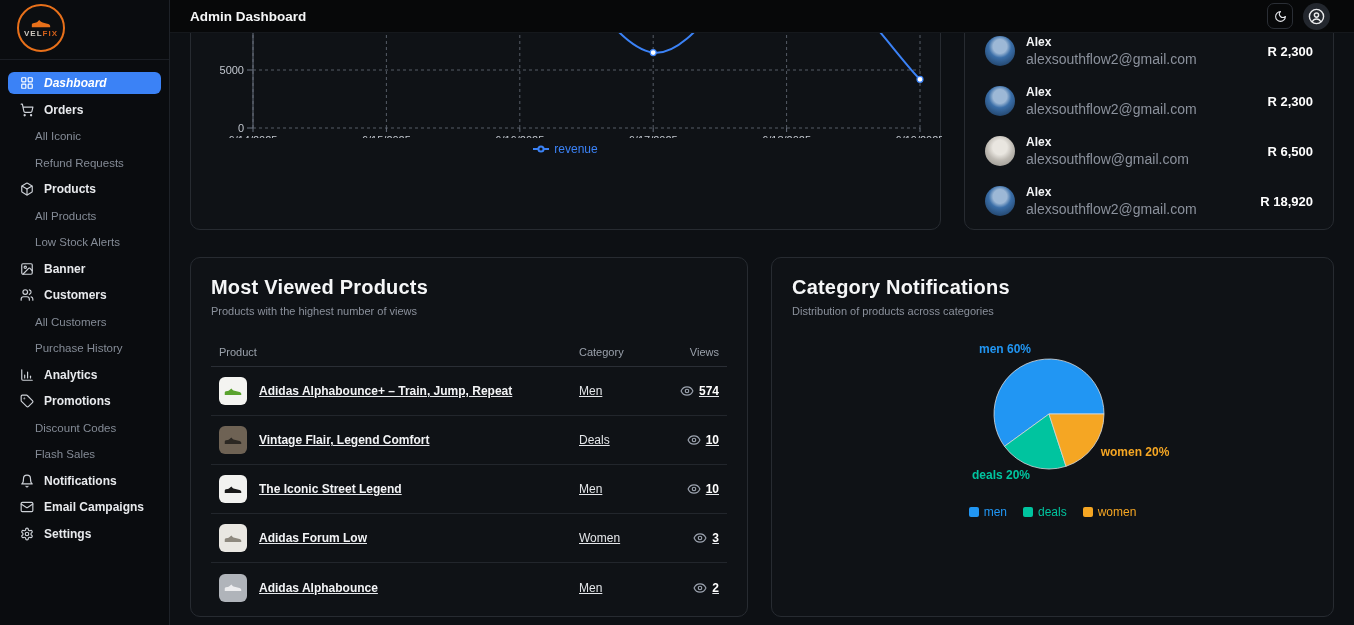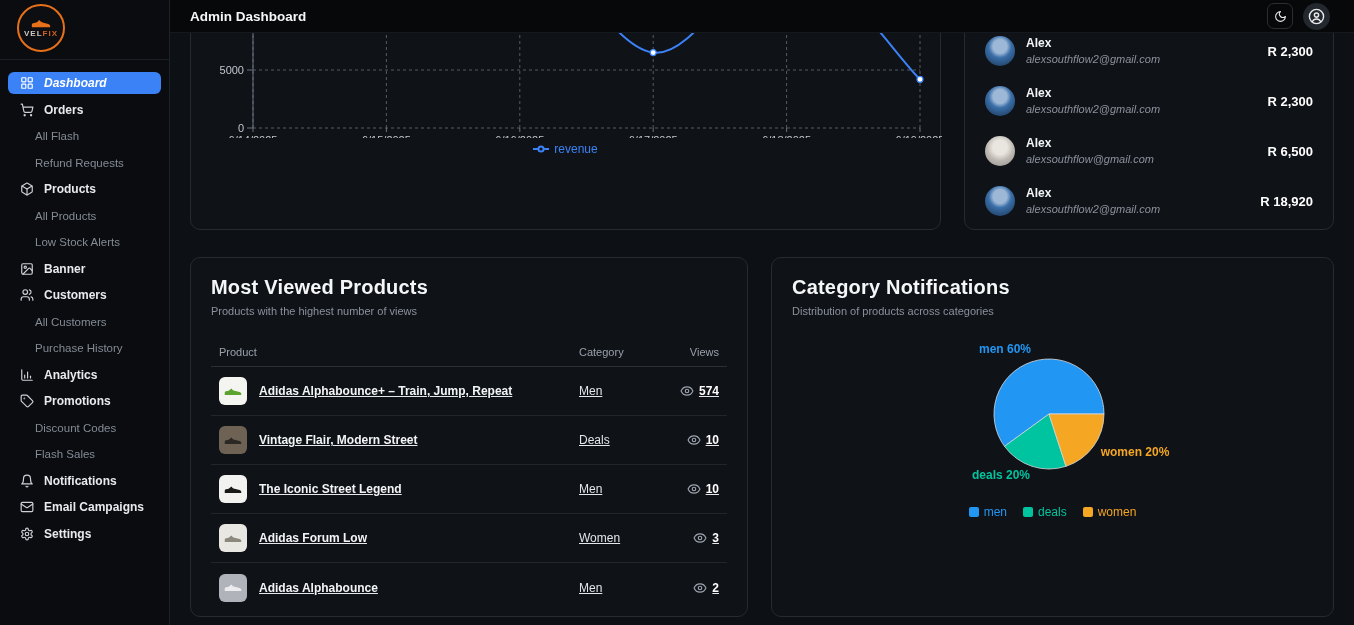--- a/index.html
+++ b/index.html
@@ -52,21 +52,21 @@
     justify-content:center; align-items:center; gap:5px; cursor:pointer; }
   .chart-legend .ltext { font-size:12px; color:#3b82f6; }
 
   .card-customers { flex:1; height:400px; position:relative; overflow:hidden; }
   .cust-rows { position:absolute; top:195px; left:20px; right:20px; }
   .cust-row { height:50px; display:flex; align-items:center; }
   .avatar { width:30px; height:30px; border-radius:50%; flex:0 0 30px; margin-right:11px; }
   .avatar.blue { background:radial-gradient(circle at 50% 35%, #9db8d6 0 28%, #3a6ea8 46%, #17314f 100%); }
   .avatar.gray { background:radial-gradient(circle at 50% 38%, #e9e6e0 0 30%, #bdb9b2 55%, #8f8c86 100%); }
   .cust-name { font-size:12px; font-weight:700; color:#f3f4f6; line-height:1.4; }
-  .cust-email { font-size:11px; color:#8b919c; line-height:1.3;font-style:italic; }
+  .cust-email { font-size:14px; color:#8b919c; line-height:1.3; }
   .cust-amount { margin-left:auto; font-size:13px; font-weight:700; color:#ffffff; }
 
   .card-products { flex:0 0 558px; height:360px; padding:18px 20px; }
   .card-pie { flex:1; height:360px; position:relative; padding:18px 20px; }
   .card-title { font-size:20px; font-weight:700; color:#f5f6f7; letter-spacing:.2px; }
   .card-sub { font-size:11px; color:#8b919c; margin-top:6px; }
 
   .tbl { margin-top:20px; }
   .tbl-head { display:flex; align-items:center; height:30px; padding:0 8px;
     border-bottom:1px solid #2a2e35; }
@@ -123,21 +123,21 @@
         <span class="nico">
           <svg viewBox="0 0 24 24" fill="none" stroke="currentColor" stroke-width="2" stroke-linecap="round" stroke-linejoin="round">
             <circle cx="8" cy="21" r="1"></circle>
             <circle cx="19" cy="21" r="1"></circle>
             <path d="M2.05 2.05h2l2.66 12.42a2 2 0 0 0 2 1.58h9.78a2 2 0 0 0 1.95-1.57l1.65-7.43H5.12"></path>
           </svg>
         </span>
         <span class="nlabel">Orders</span>
       </div>
       <div class="nav-item sub">
-        <span class="nlabel">All Flash</span>
+        <span class="nlabel">All Iconic</span>
       </div>
       <div class="nav-item sub">
         <span class="nlabel">Refund Requests</span>
       </div>
       <div class="nav-item">
         <span class="nico">
           <svg viewBox="0 0 24 24" fill="none" stroke="currentColor" stroke-width="2" stroke-linecap="round" stroke-linejoin="round">
             <path d="M21 16V8a2 2 0 0 0-1-1.73l-7-4a2 2 0 0 0-2 0l-7 4A2 2 0 0 0 3 8v8a2 2 0 0 0 1 1.73l7 4a2 2 0 0 0 2 0l7-4A2 2 0 0 0 21 16z"></path>
             <path d="M3.3 7 12 12l8.7-5"></path>
             <path d="M12 22V12"></path>
@@ -374,21 +374,21 @@
                 <span class="vnum">574</span>
               </span>
             </div>
             <div class="tbl-row">
               <span class="cell-product">
                 <span class="thumb" style="background:#6e6254">
                   <svg width="18" height="11" viewBox="0 0 24 13">
                     <path d="M1 11h22v-1.6c0-1.4-1.6-2.2-3.6-2.7L14 5.4C12.2 4.9 10.8 3.9 10 2.4L8.6 3.6C7.8 4.7 6.5 5.5 5 5.7l-2.5.4C1.6 6.3 1 7.1 1 8v3z" fill="#2c2823"></path>
                   </svg>
                 </span>
-                <span class="pname">Vintage Flair, Modern Street</span>
+                <span class="pname">Vintage Flair, Legend Comfort</span>
               </span>
               <span class="cell-category">Deals</span>
               <span class="cell-views">
                 <span class="eye">
                   <svg width="14" height="14" viewBox="0 0 24 24" fill="none" stroke="currentColor" stroke-width="2" stroke-linecap="round" stroke-linejoin="round">
                     <path d="M2.06 12.35a1 1 0 0 1 0-.7 10.75 10.75 0 0 1 19.88 0 1 1 0 0 1 0 .7 10.75 10.75 0 0 1-19.88 0"></path>
                     <circle cx="12" cy="12" r="3"></circle>
                   </svg>
                 </span>
                 <span class="vnum">10</span>

